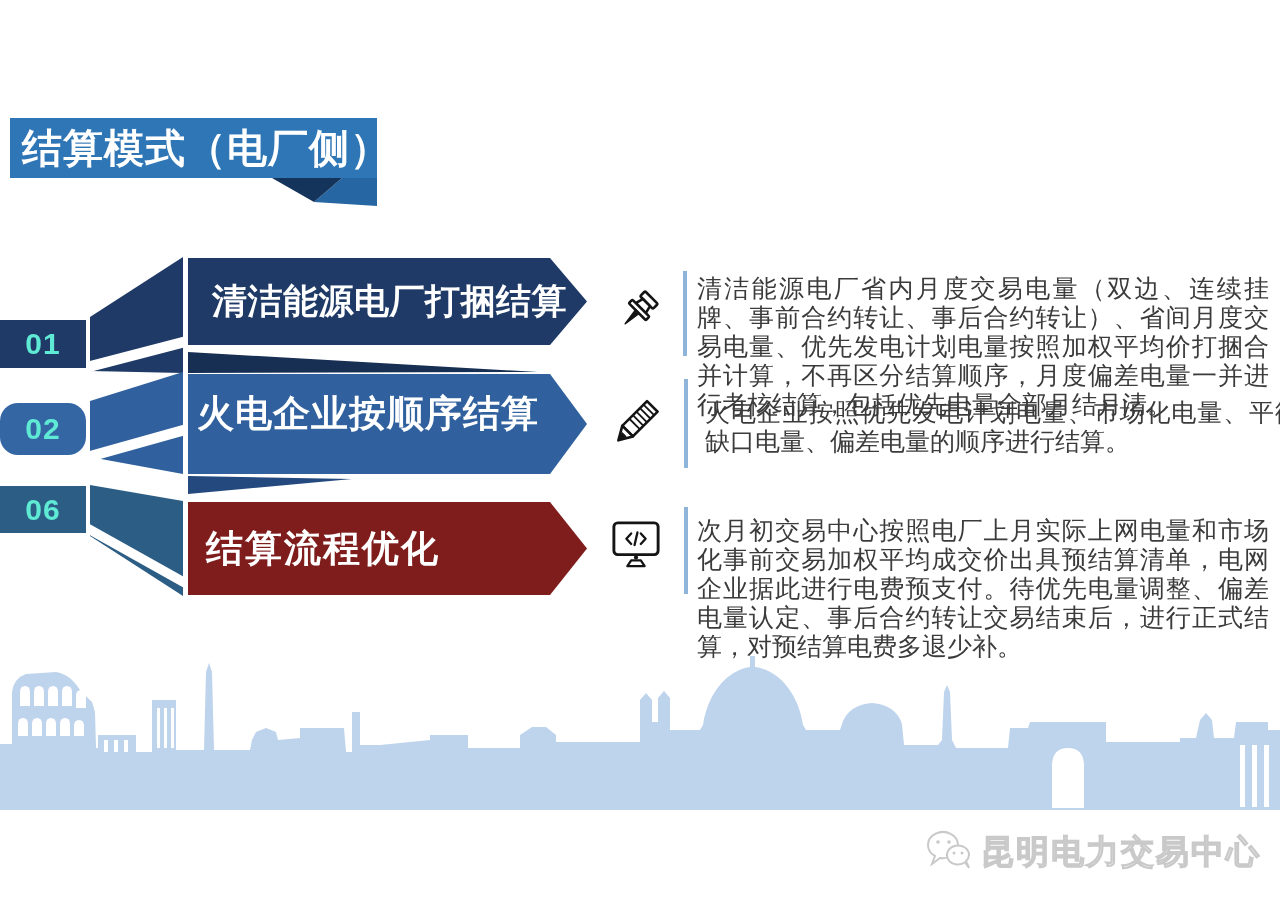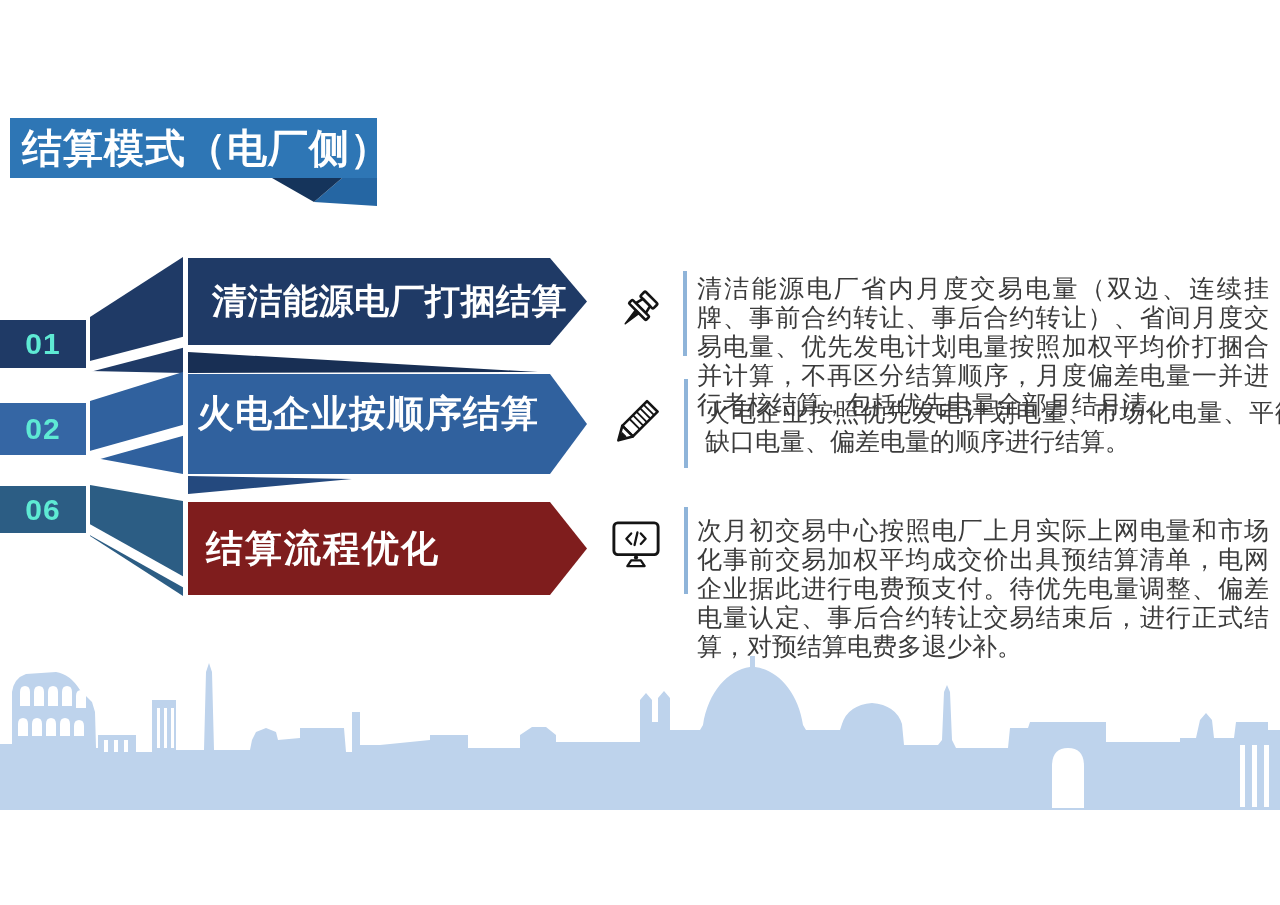--- a/index.html
+++ b/index.html
@@ -16,21 +16,21 @@
     display:flex;align-items:center;z-index:3;
   }
   .title-banner span{
     color:#fff;font-size:40px;font-weight:bold;letter-spacing:1px;padding-left:12px;white-space:nowrap;
   }
 
   
   .tab{width:86px;display:flex;align-items:center;justify-content:center;z-index:3;}
   .tab span{color:#5eead4;font-size:30px;font-weight:bold;letter-spacing:1px;}
   #tab1{left:0;top:320px;height:48px;background:#1F3A66;}
-  #tab2{left:0;top:403px;height:52px;background:#3566A4;}
+  #tab2{left:0;top:403px;height:52px;background:#3566A4;border-radius:18px;}
   #tab3{left:0;top:486px;height:47px;background:#2C5D84;}
 
   
   .banner{
     left:188px;width:399px;z-index:3;
     clip-path:polygon(0 0,362px 0,399px 50%,362px 100%,0 100%);
     display:flex;align-items:center;overflow:hidden;
   }
   .banner .head{color:#fff;font-weight:bold;white-space:normal;}
   #banner1{top:258px;height:87px;background:#1F3A66;}
@@ -201,14 +201,27 @@
   </div>
 
   <div class="abs vline" id="vline1"></div>
   <div class="abs vline" id="vline2"></div>
   <div class="abs vline" id="vline3"></div>
 
   <div class="abs desc" id="desc1">清洁能源电厂省内月度交易电量（双边、连续挂牌、事前合约转让、事后合约转让）、省间月度交易电量、优先发电计划电量按照加权平均价打捆合并计算，不再区分结算顺序，月度偏差电量一并进行考核结算，包括优先电量全部月结月清。</div>
   <div class="abs desc" id="desc2">火电企业按照优先发电计划电量、市场化电量、平衡缺口电量、偏差电量的顺序进行结算。</div>
   <div class="abs desc" id="desc3">次月初交易中心按照电厂上月实际上网电量和市场化事前交易加权平均成交价出具预结算清单，电网企业据此进行电费预支付。待优先电量调整、偏差电量认定、事后合约转让交易结束后，进行正式结算，对预结算电费多退少补。</div>
 
+  <div class="abs brand">
+    <svg width="48" height="48" viewBox="0 0 48 48">
+      <g stroke="#c9c9c9" stroke-width="2" fill="#ffffff">
+        <path d="M33,17 a15,13 0 1 0 -23,11 L7,36 L15,30 A15,13 0 0 0 33,17 Z"></path>
+        <circle cx="13" cy="14" r="1.8" fill="#c9c9c9" stroke="none"></circle>
+        <circle cx="24" cy="14" r="1.8" fill="#c9c9c9" stroke="none"></circle>
+        <path d="M44,27 a11,9.5 0 1 0 -4,7.3 L44,40 L41,33 A11,9.5 0 0 0 44,27 Z"></path>
+        <circle cx="29" cy="25" r="1.5" fill="#c9c9c9" stroke="none"></circle>
+        <circle cx="37" cy="25" r="1.5" fill="#c9c9c9" stroke="none"></circle>
+      </g>
+    </svg>
+    <span class="brand-text">昆明电力交易中心</span>
+  </div>
 
 </div>
 
 </body></html>

